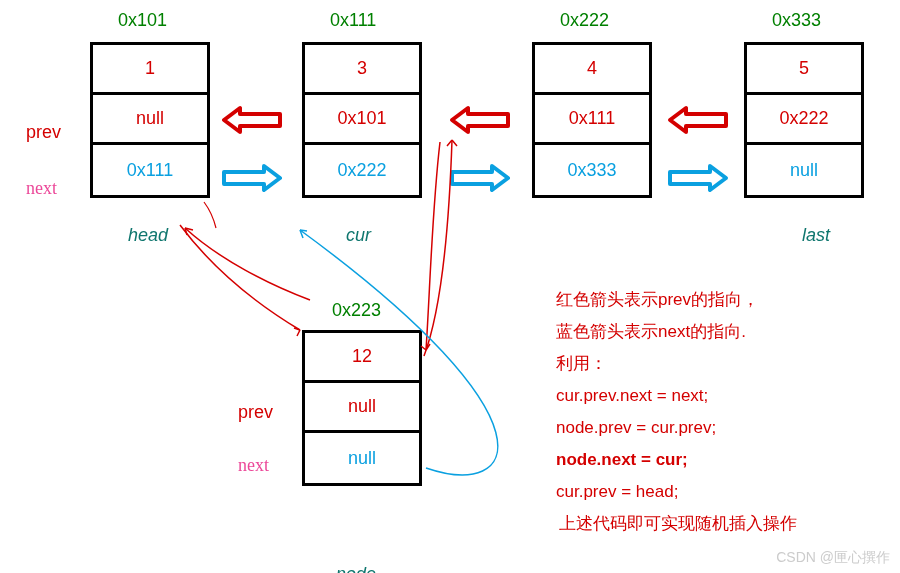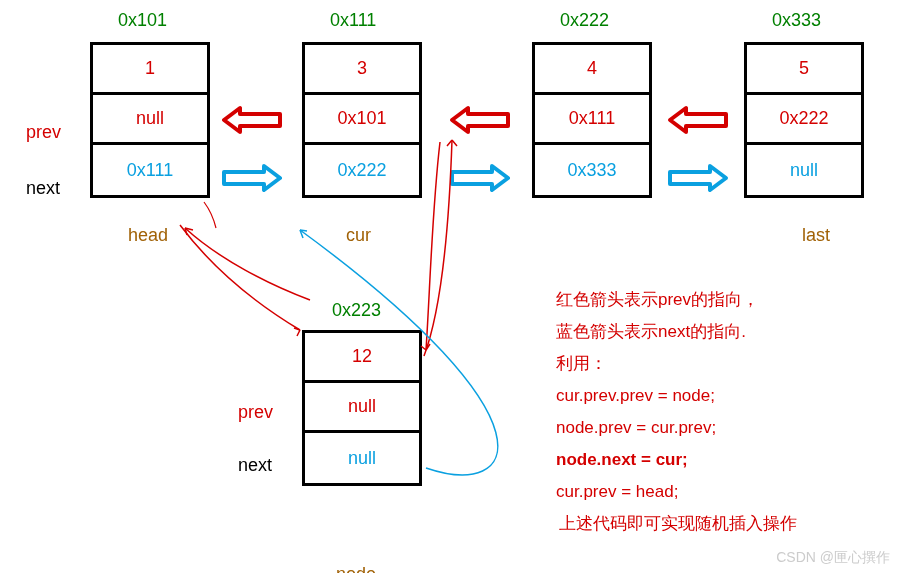--- a/index.html
+++ b/index.html
@@ -29,22 +29,22 @@
   .val  { color: #d40000; }
   .prev { color: #d40000; }
   .next { color: #0aa0e0; }
   .addr {
     position: absolute;
     color: #008000;
     font-size: 18px;
   }
   .lbl { position: absolute; font-size: 18px; }
   .lbl.red  { color: #d40000; }
-  .lbl.blue { color: #000000; }
-  .lbl.blk  { color: #a16207; }
+  .lbl.blue { color: #ec4899; font-family: Liberation Serif, serif; }
+  .lbl.blk  { color: #0f766e; font-style: italic; }
   .desc {
     position: absolute;
     color: #d40000;
     font-size: 17px;
     line-height: 32px;
     white-space: nowrap;
   }
   .watermark {
     position: absolute;
     right: 10px;
@@ -102,21 +102,21 @@
   <div class="cell prev">null</div>
   <div class="cell next">null</div>
 </div>
 <div class="lbl red" style="left:238px; top:402px;">prev</div>
 <div class="lbl blue" style="left:238px; top:455px;">next</div>
 <div class="lbl blk" style="left:336px; top:552px;margin-top:12px;">node</div>
 
 <div class="desc" style="left:556px; top:284px;text-align:center;">红色箭头表示prev的指向，</div>
 <div class="desc" style="left:556px; top:316px;">蓝色箭头表示next的指向.</div>
 <div class="desc" style="left:556px; top:348px;">利用：</div>
-<div class="desc" style="left:556px; top:380px;">cur.prev.prev = node;</div>
+<div class="desc" style="left:556px; top:380px;">cur.prev.next = next;</div>
 <div class="desc" style="left:556px; top:412px;">node.prev = cur.prev;</div>
 <div class="desc" style="left:556px; top:444px;font-weight:bold;">node.next = cur;</div>
 <div class="desc" style="left:556px; top:476px;">cur.prev = head;</div>
 <div class="desc" style="left:559px; top:508px;">上述代码即可实现随机插入操作</div>
 
 <div class="watermark">CSDN @匣心撰作</div>
 
 <svg class="overlay">
   <defs>
 

